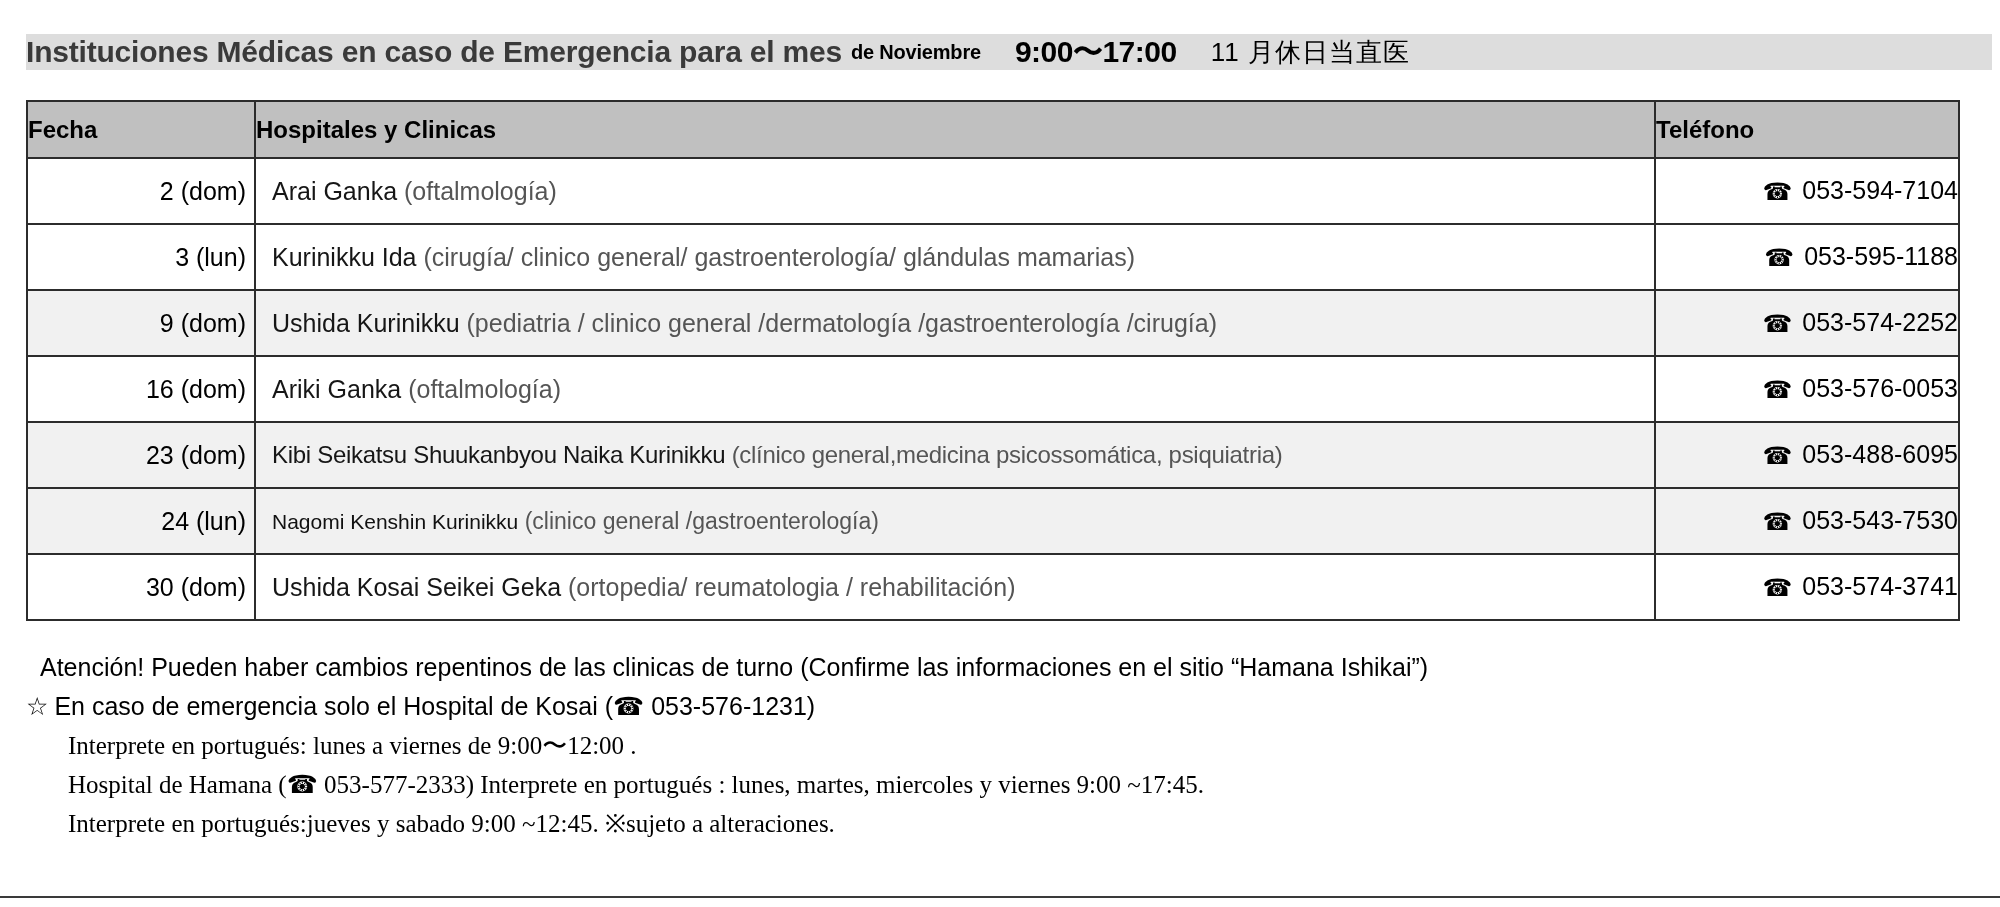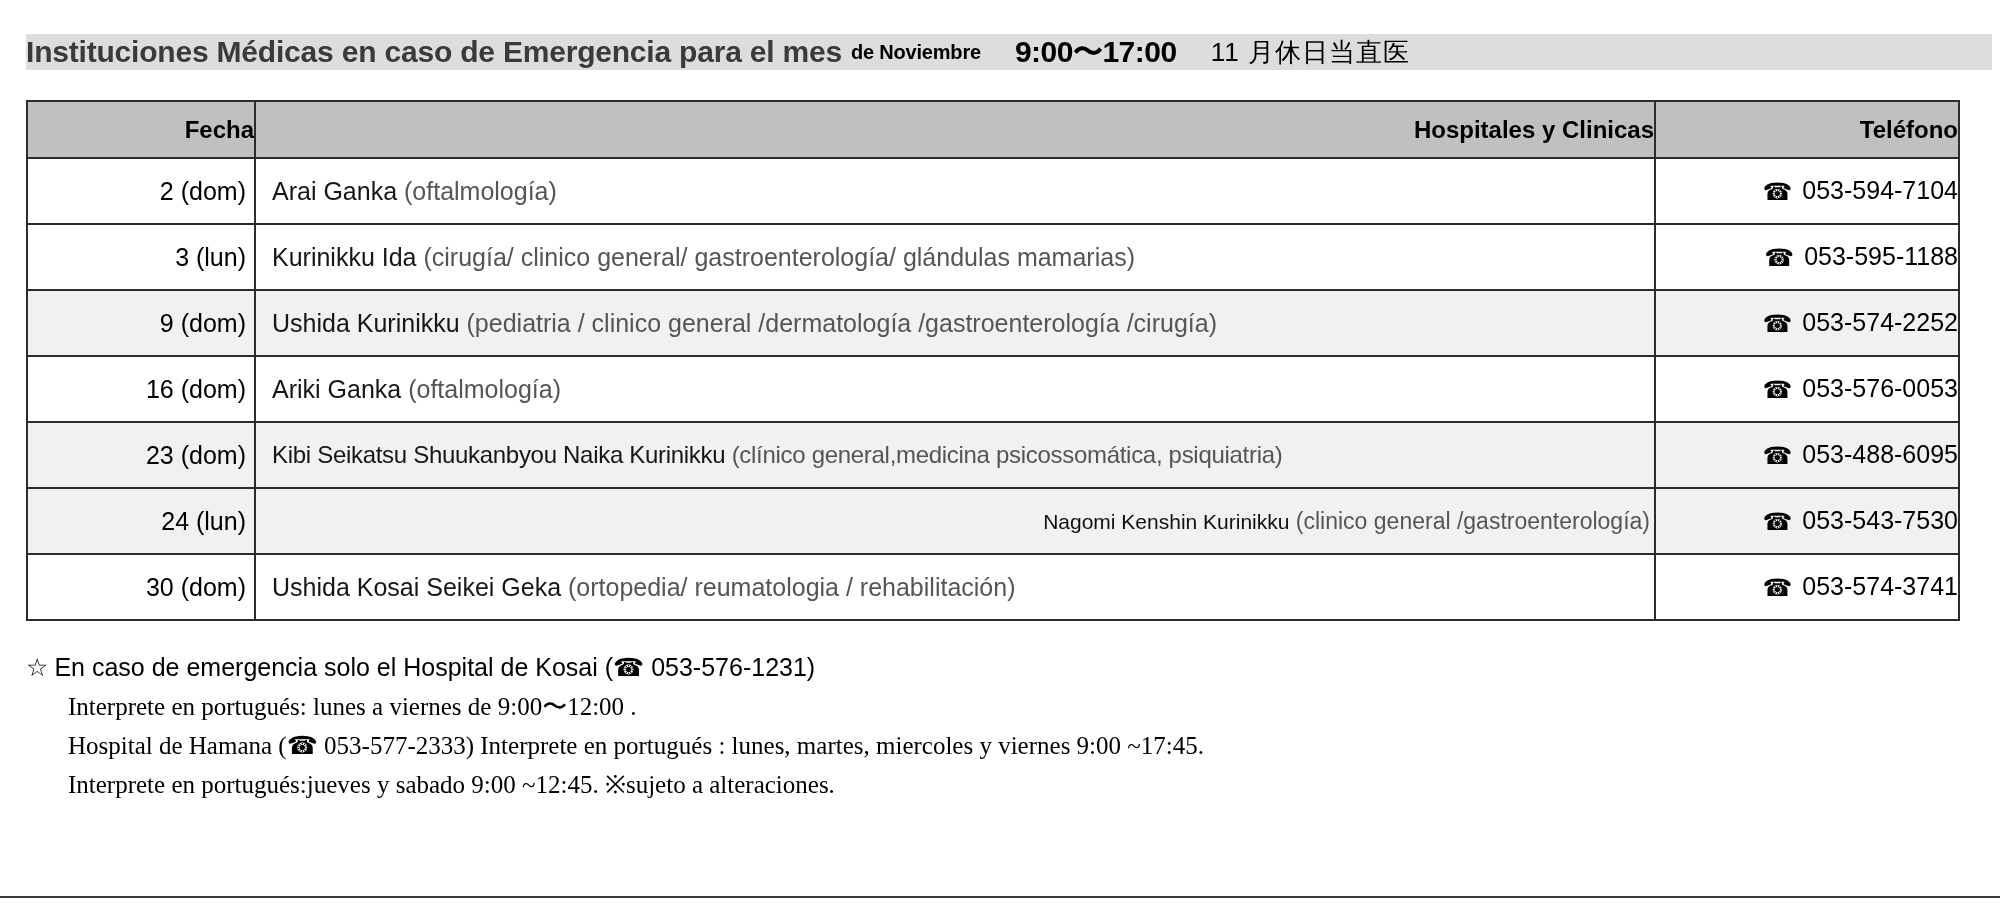--- a/index.html
+++ b/index.html
@@ -78,21 +78,21 @@
   .schedule-table td {
     border: 2px solid #2c2c2c;
     padding: 0;
     box-sizing: border-box;
   }
   .schedule-table thead th {
     background: #c0c0c0;
     height: 57px;
     font-size: 24px;
     font-weight: bold;
-    text-align: right;
+    text-align: left;
     vertical-align: middle;
   }
   .col-date { width: 228px; }
   .col-hosp { width: 1400px; }
   .col-tel  { width: 304px; }
 
   .schedule-table tbody tr { height: 66px; }
   .schedule-table tbody tr.alt td { background: #f1f1f1; }
   .schedule-table tbody tr td { background: #ffffff; }
   .schedule-table tbody tr.alt td { background: #f1f1f1; }
@@ -108,21 +108,21 @@
     text-align: left;
     padding-left: 16px;
     padding-right: 4px;
     font-size: 25px;
     vertical-align: middle;
     white-space: nowrap;
     overflow: hidden;
   }
   td.hosp-cell .hosp-name { color: #161616; }
   td.hosp-cell .hosp-spec { color: #555555; }
-  td.hosp-cell.small { font-size: 23px; text-align: right; }
+  td.hosp-cell.small { font-size: 23px; }
   td.hosp-cell.small .hosp-name { font-size: 21px; color: #111111; }
   td.hosp-cell.tight { font-size: 24px; letter-spacing: -0.3px; }
 
   td.tel-cell {
     text-align: right;
     padding-left: 4px;
     font-size: 25px;
     vertical-align: middle;
     white-space: nowrap;
   }
@@ -225,20 +225,21 @@
       <tr>
         <td class="date-cell">30 (dom)</td>
         <td class="hosp-cell"><span class="hosp-name">Ushida Kosai Seikei Geka</span><span class="hosp-spec"> (ortopedia/ reumatologia / rehabilitación)</span></td>
         <td class="tel-cell"><span class="tel-glyph">☎</span><span>053-574-3741</span></td>
       </tr>
 
     </tbody>
   </table>
 
   <div class="notes">
+    <div class="note-line indent-1">Atención! Pueden haber cambios repentinos de las clinicas de turno  (Confirme las informaciones en el sitio “Hamana Ishikai”)</div>
     <div class="note-line"><span class="star-glyph">☆</span><span>En caso de emergencia solo el Hospital de Kosai   (☎ 053-576-1231)</span></div>
     <div class="note-line indent-2">Interprete en portugués: lunes a viernes de 9:00〜12:00 .</div>
     <div class="note-line indent-2">Hospital de Hamana (☎ 053-577-2333)    Interprete en portugués : lunes, martes, miercoles y viernes 9:00 ~17:45.</div>
     <div class="note-line indent-2">Interprete en portugués:jueves y sabado 9:00 ~12:45.  ※sujeto a alteraciones.</div>
   </div>
 
   <div class="bottom-rule"></div>
 
 </div>
 

